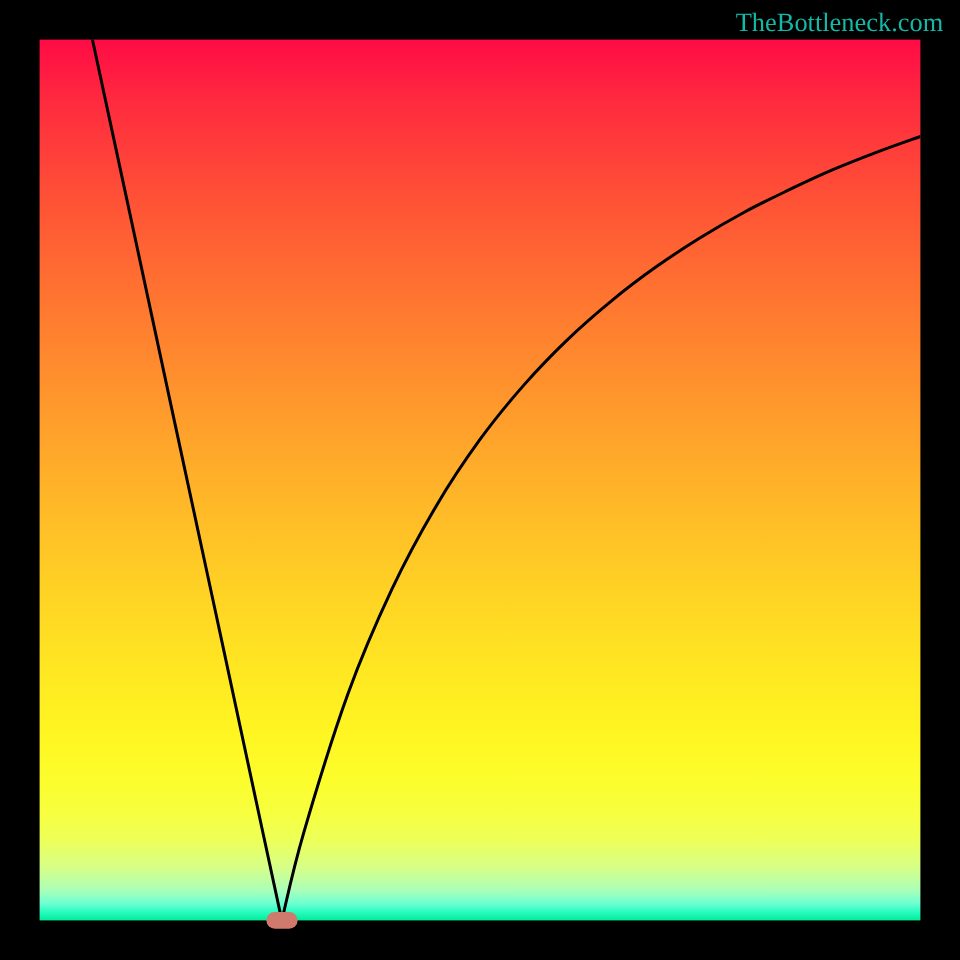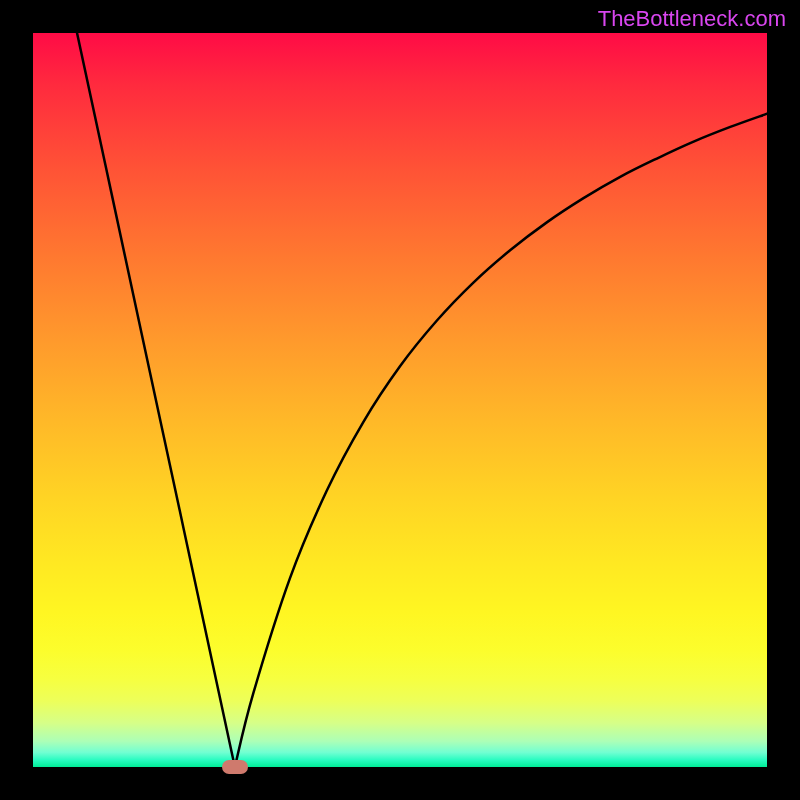--- a/index.html
+++ b/index.html
@@ -42,24 +42,25 @@
       #acffb7 96.5%,
       #72ffd2 98%,
       #2cfcc2 99%,
       #00ed97 100%
     );
   }
   .watermark {
     position: absolute;
     top: 6px;
     right: 14px;
-    color: #d946ef;
+    color: #14b8a6;
     font-size: 22px;
     font-weight: 500;
     user-select: none;
+    font-family: Liberation Serif, serif;
   }
   svg.curve {
     position: absolute;
     top: 0;
     left: 0;
   }
   .marker {
     position: absolute;
     width: 26px;
     height: 14px;

